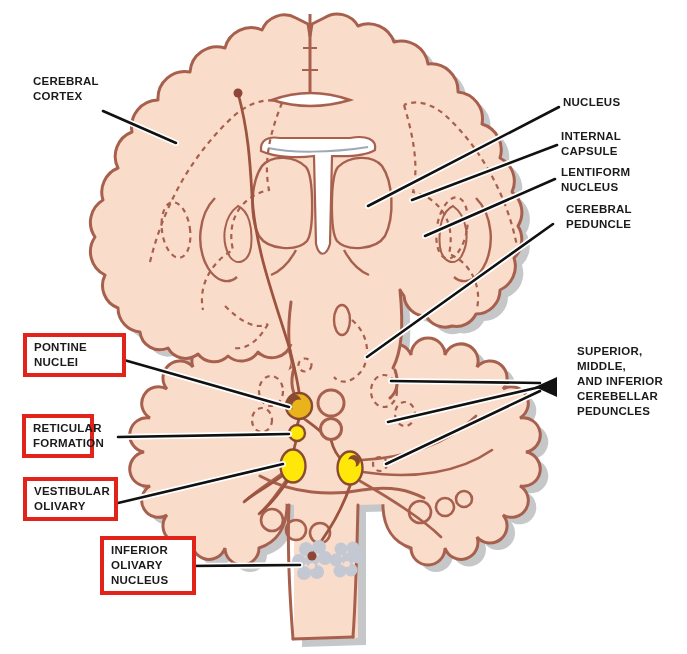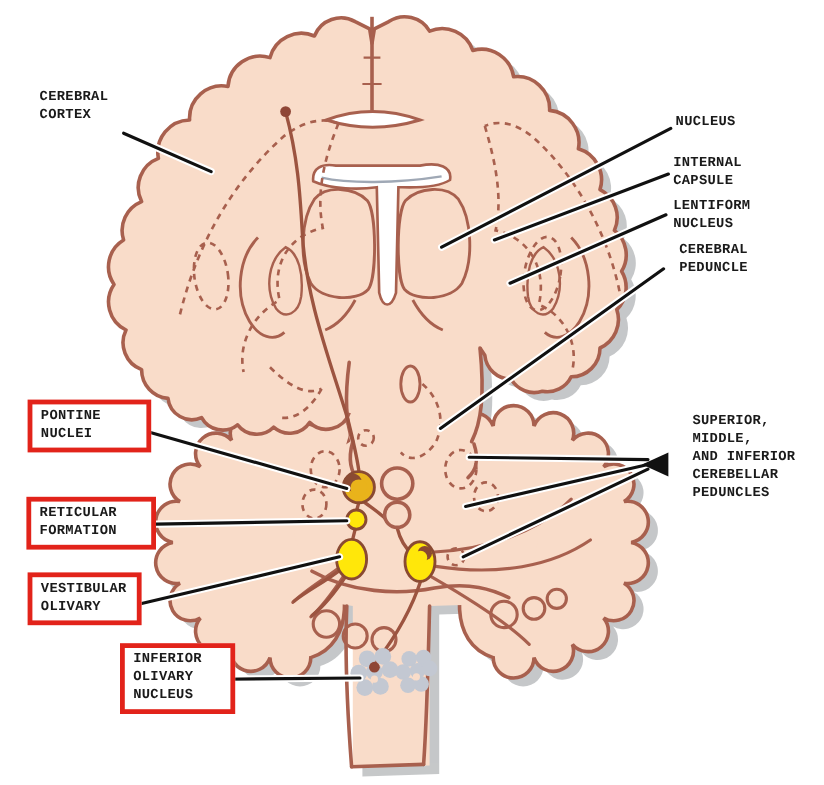--- a/index.html
+++ b/index.html
@@ -1,17 +1,17 @@
 <!DOCTYPE html>
 <html><head>
 <meta charset="utf-8">
 <style>
   html,body{margin:0;padding:0;background:#fff;}
   .stage{position:relative;width:687px;height:654px;background:#fff;overflow:hidden;
-         font-family:Liberation Mono, monospace;}
+         font-family:Liberation Sans, sans-serif;}
   .stage svg{position:absolute;left:0;top:0;}
   .lbl{position:absolute;font-weight:bold;font-size:11.5px;line-height:1.3;
        letter-spacing:.25px;color:#1a1a1a;white-space:pre-line;}
   .boxed{border:4px solid #E2231A;background:#fff;box-sizing:border-box;
          padding:3px 4px 3px 7px;}
 </style>
 </head>
 <body>
 
 <div class="stage">
@@ -201,21 +201,21 @@
 NUCLEUS</div>
 <div class="lbl" style="left:566px;top:202px">CEREBRAL
 PEDUNCLE</div>
 <div class="lbl" style="left:577px;top:344px">SUPERIOR,
 MIDDLE,
 AND INFERIOR
 CEREBELLAR
 PEDUNCLES</div>
 <div class="lbl boxed" style="left:23px;top:333px;width:103px">PONTINE
 NUCLEI</div>
-<div class="lbl boxed" style="left:22px;top:414px;width:108px">RETICULAR
+<div class="lbl boxed" style="left:22px;top:414px;width:72px">RETICULAR
 FORMATION</div>
 <div class="lbl boxed" style="left:23px;top:477px;width:95px">VESTIBULAR
 OLIVARY</div>
 <div class="lbl boxed" style="left:100px;top:536px;width:96px">INFERIOR
 OLIVARY
 NUCLEUS</div>
 
 </div>
 
 </body></html>

